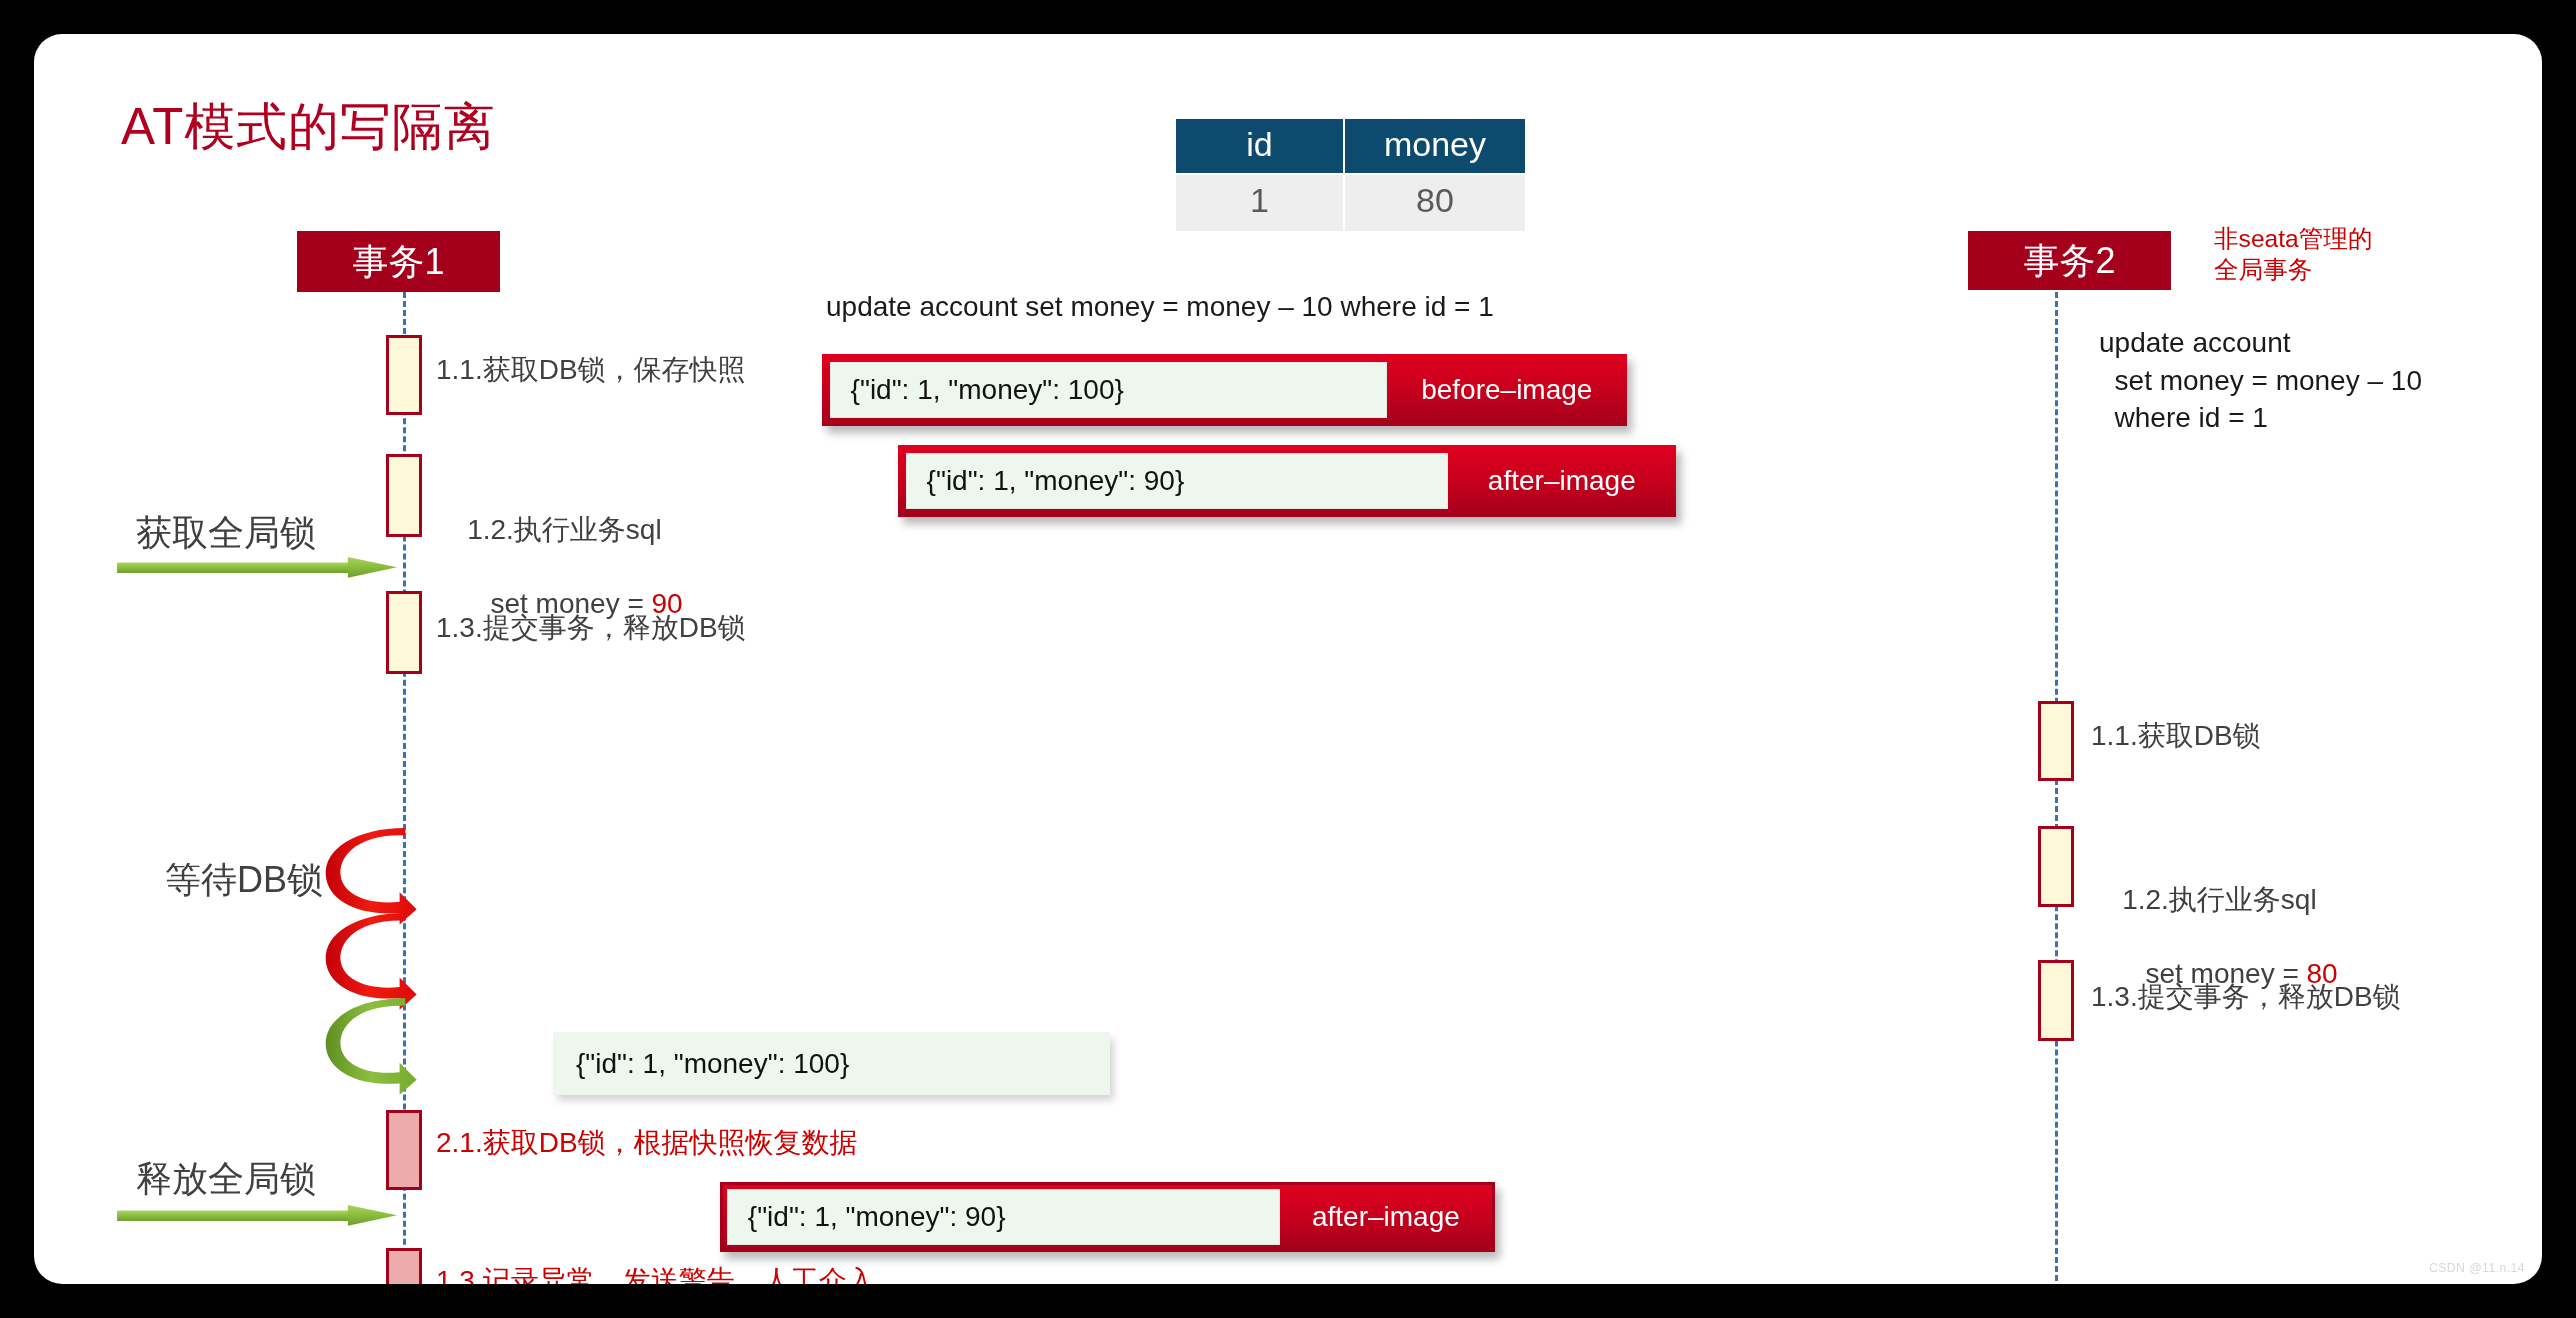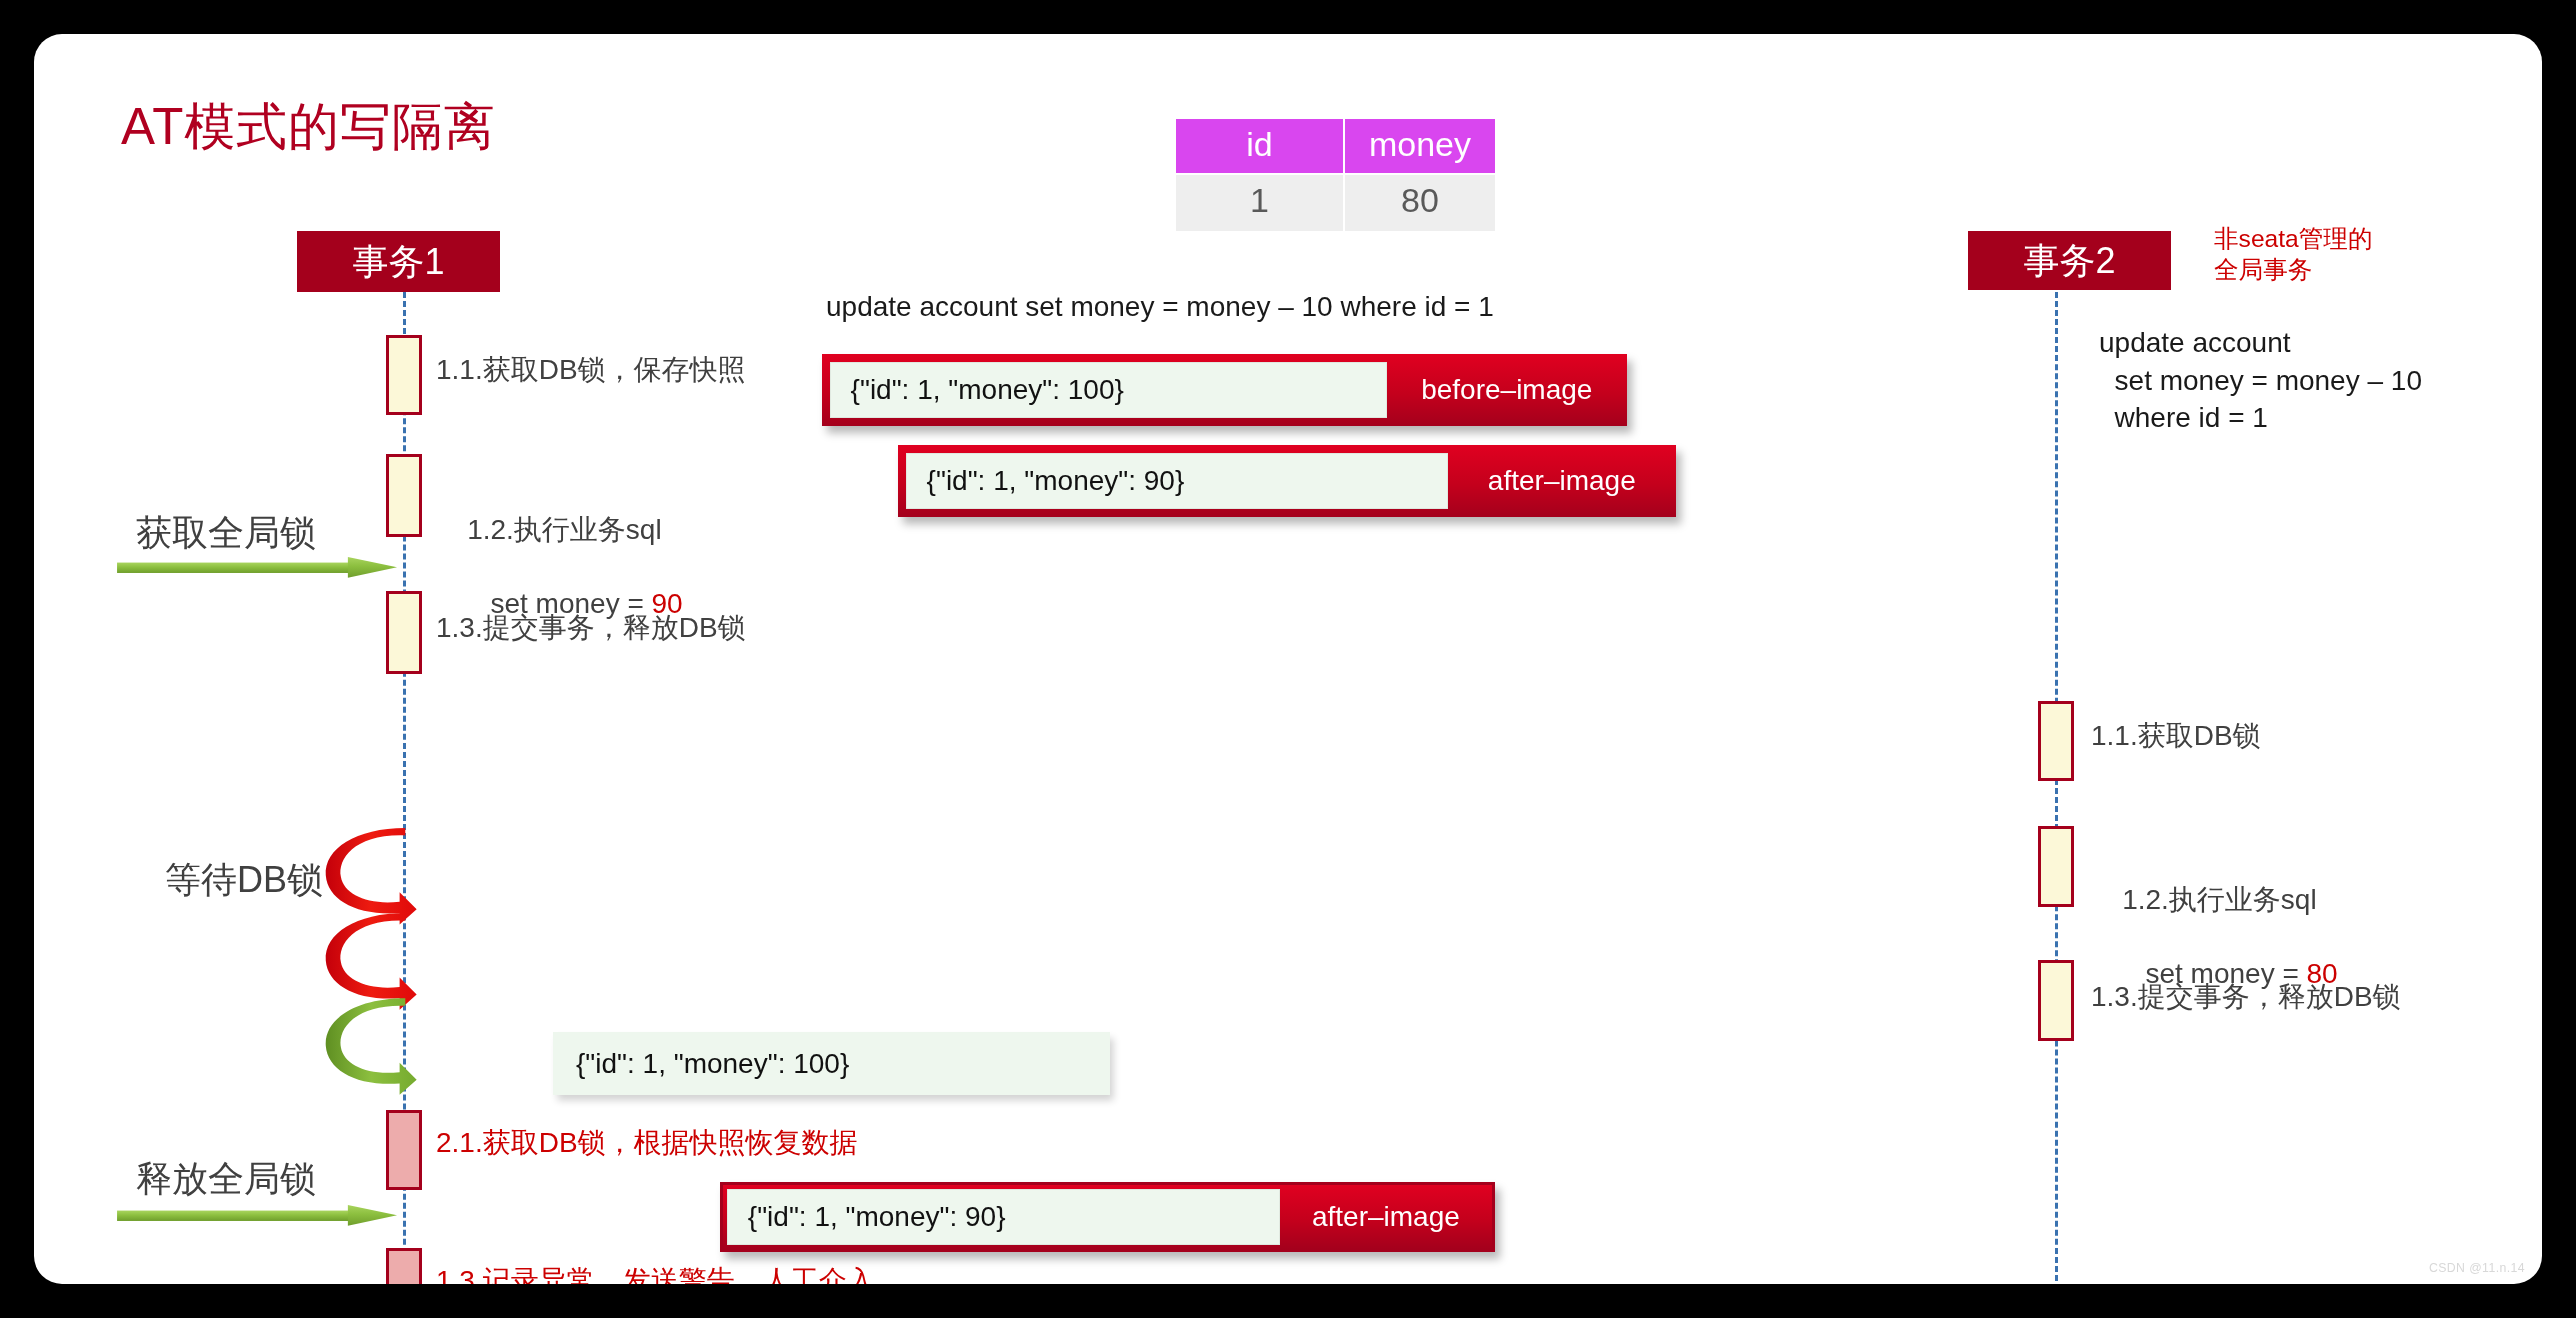--- a/index.html
+++ b/index.html
@@ -51,21 +51,21 @@
   
   .side-label{font-size:36px;color:#404040;white-space:nowrap;}
 
   
   .g-arrow{height:24.6px;}
   .g-arrow svg{display:block;}
 
   
   table.t{border-collapse:separate;border-spacing:2.8px;}
   table.t th{
-    background:#d946ef;color:#fff;font-weight:normal;
+    background:#0c4a6e;color:#fff;font-weight:normal;
     font-size:34px;padding:5.7px 0 9.5px 0;text-align:center;
   }
   table.t td{
     background:#eeeeee;color:#595959;font-size:34px;
     padding:5.7px 0 11.4px 0;text-align:center;
   }
 
   
   .sql{font-size:28px;color:#1a1a1a;white-space:pre;line-height:1.34;}
 
@@ -109,21 +109,21 @@
 
 <div id="canvas">
 
   <div class="abs" id="title">AT模式的写隔离</div>
 
   <div class="abs" style="left:1140px;top:83px;">
     <table class="t">
       <tbody>
           <tr>
         <th style="width:167px;">id</th>
-        <th style="width:150px;">money</th>
+        <th style="width:180px;">money</th>
       </tr>
       <tr>
         <td>1</td>
         <td>80</td>
       </tr>
     </tbody>
       </table>
   </div>
 
   <div class="abs sql" style="left:792px;top:254px;">update account set money = money – 10 where id = 1</div>

